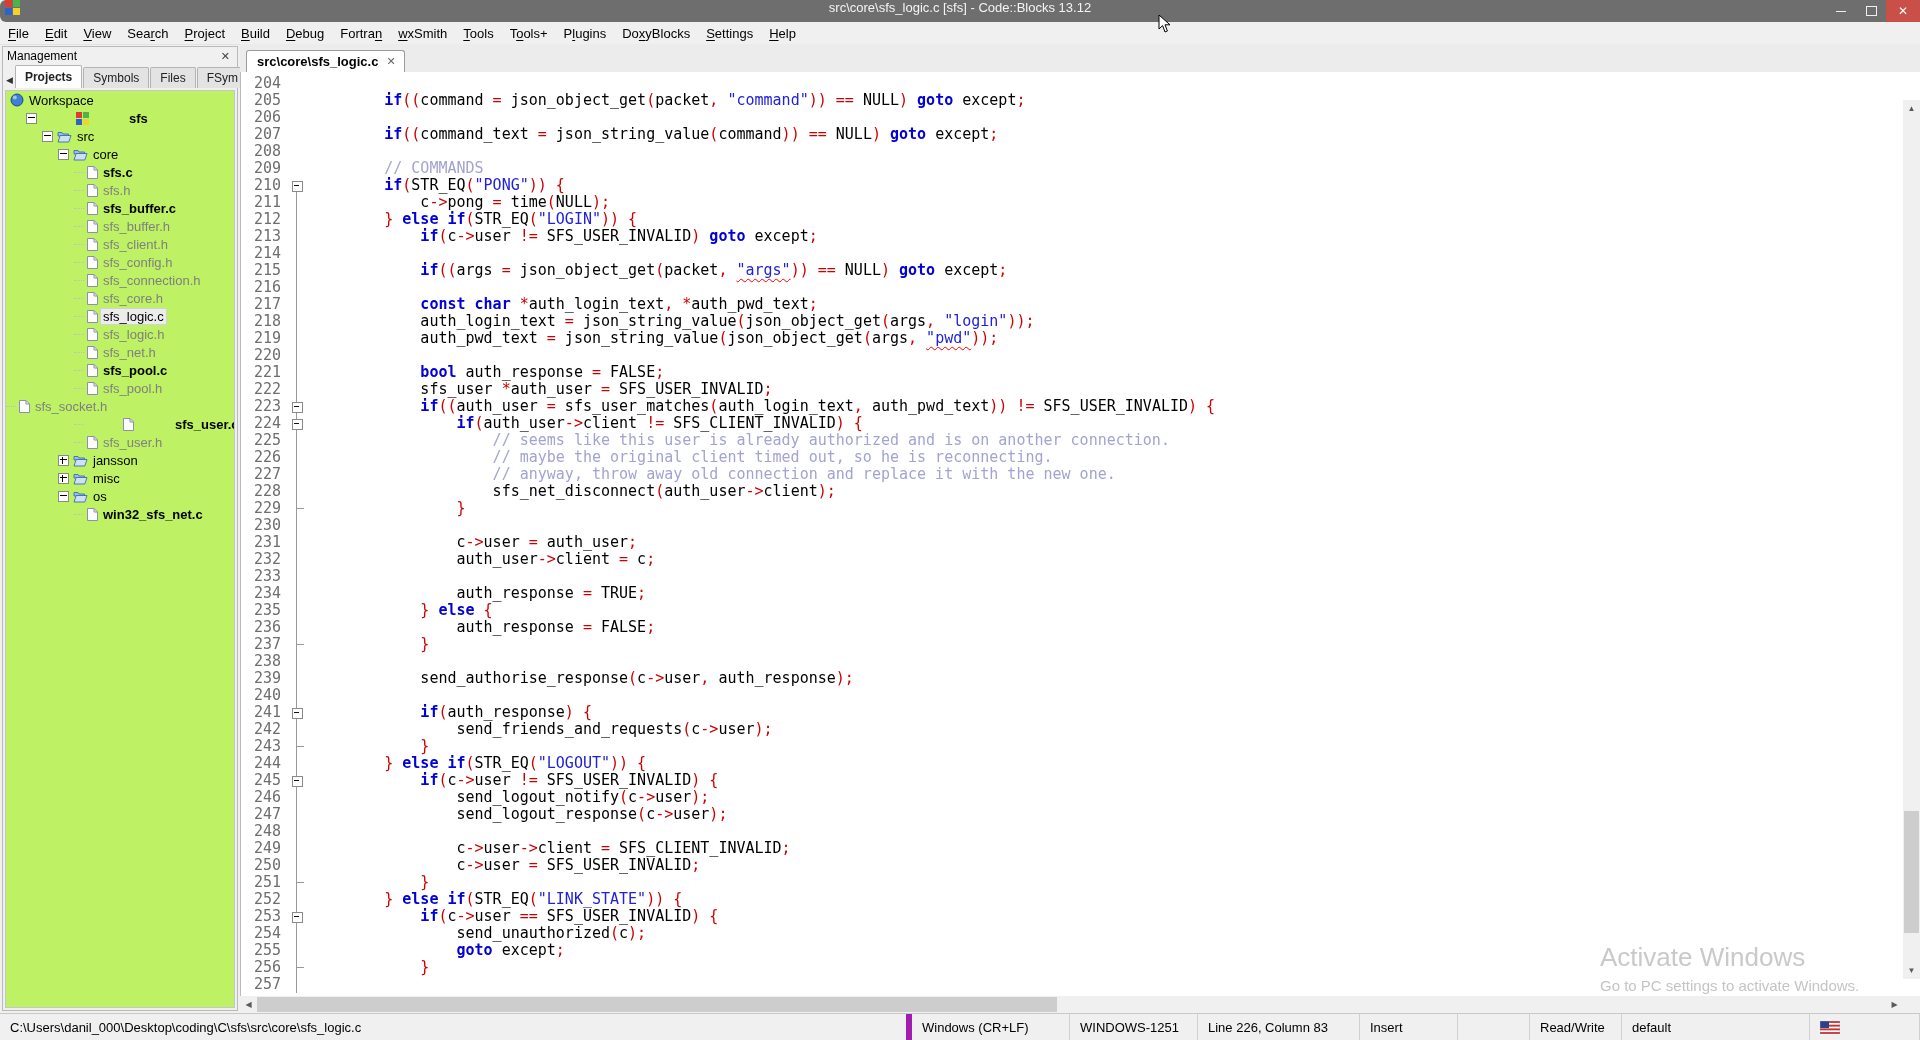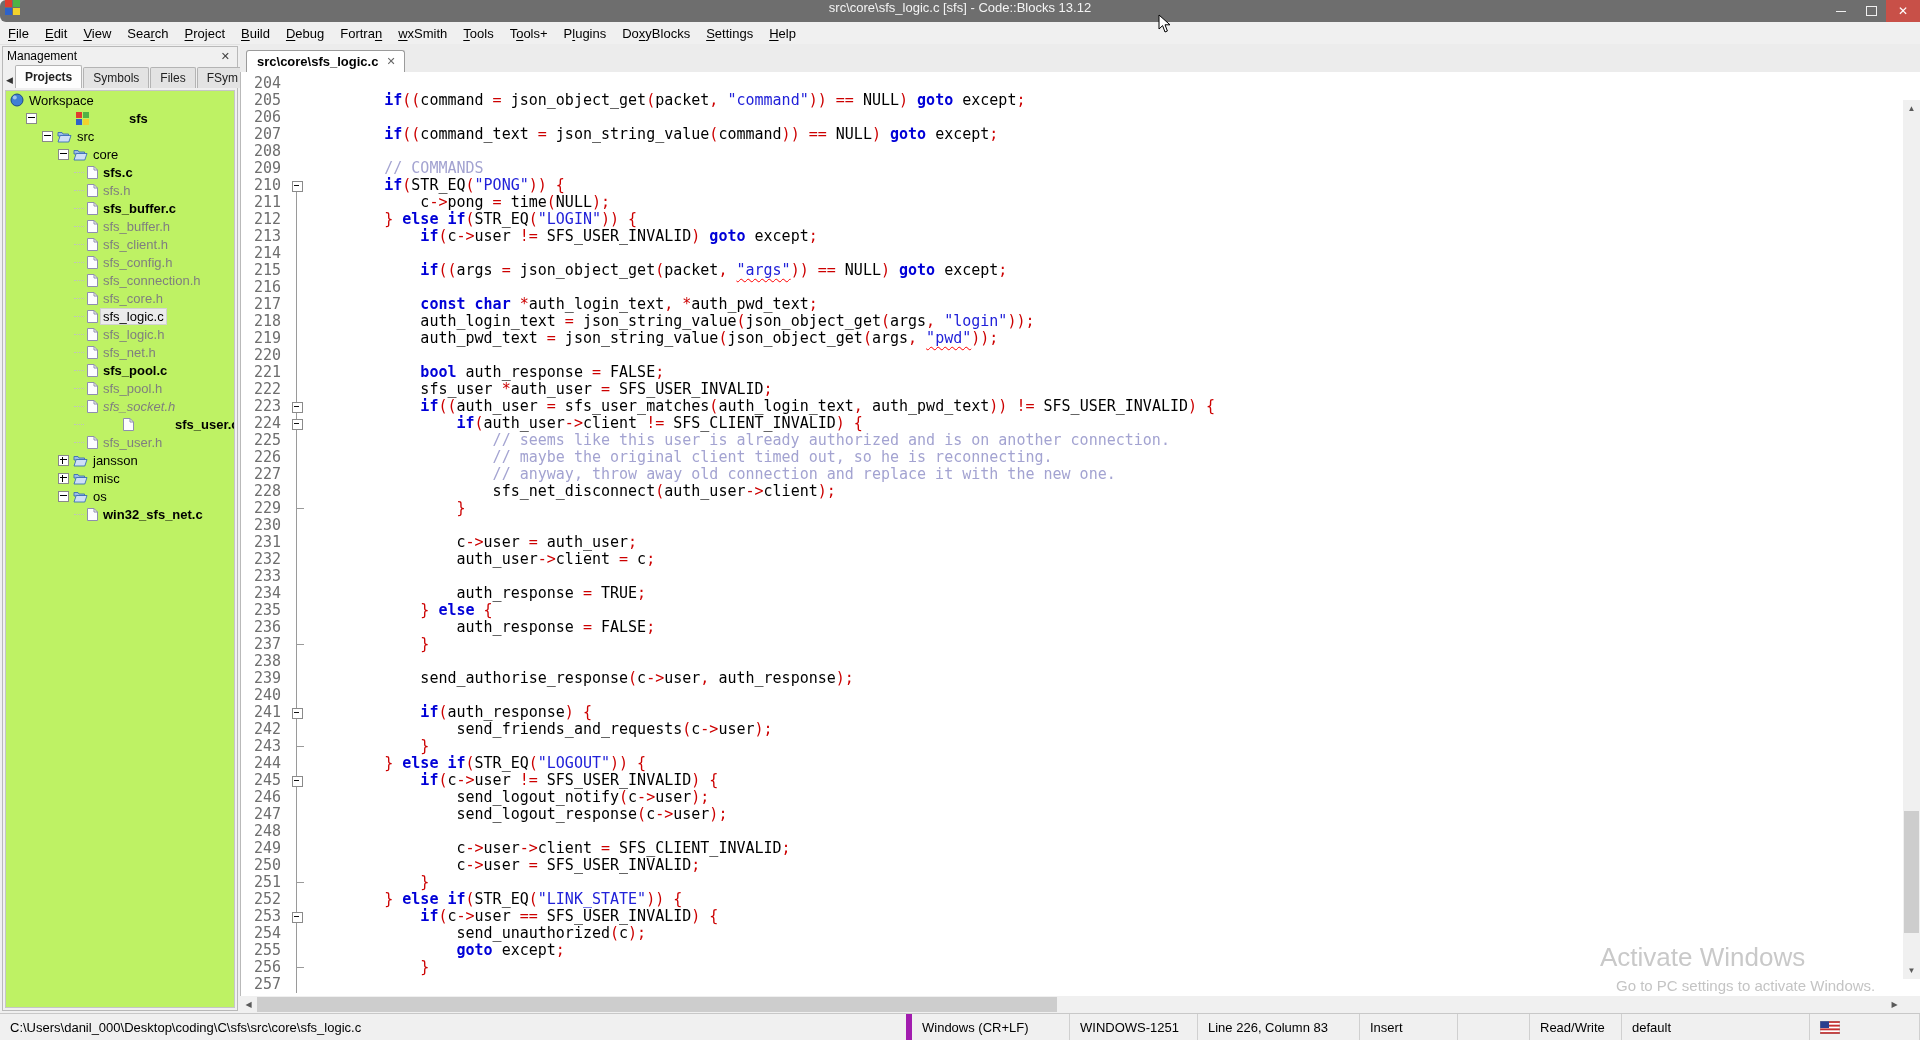--- a/index.html
+++ b/index.html
@@ -83,21 +83,21 @@
   #vthumb{position:absolute;left:1px;width:15px;top:711px;height:122px;background:#cdcdcd;}
   #hthumb{position:absolute;top:1px;height:15px;left:17px;width:800px;background:#cdcdcd;}
   
   #statusbar{position:absolute;left:0;top:1013px;width:1920px;height:27px;background:#f0f0f0;border-top:1px solid #c8c8c8;
              display:flex;align-items:center;font-size:13px;color:#000;}
   .sseg{height:100%;display:flex;align-items:center;padding-left:10px;border-right:1px solid #d0d0d0;box-sizing:border-box;flex:none;overflow:hidden;white-space:nowrap;}
   .sseg.first{flex:1;border-right:6px solid #a21caf;}
   
   #watermark{position:absolute;left:1600px;top:942px;color:#c9c9c9;pointer-events:none;}
   #wm1{font-size:26px;font-weight:normal;}
-  #wm2{font-size:15px;margin-top:4px;color:#c4c4c4;margin-left:16px;}
+  #wm2{font-size:15px;margin-top:4px;color:#c4c4c4;}
   #cursor{position:absolute;left:1158px;top:14px;}
 </style>
 </head>
 <body>
 
 <div id="window">
 
   <div id="titlebar">
     <span id="app-icon">
         <i></i>
@@ -313,21 +313,21 @@
         <div class="trow" style="padding-left: 68px;">
           <span class="exp-spacer"></span>
           <span class="ticon">
             <svg width="11" height="13" viewBox="0 0 11 13">
               <path d="M0.5 0.5 H7 L10.5 4 V12.5 H0.5 Z" fill="#fdfdff" stroke="#8e8eae"></path>
               <path d="M7 0.5 V4 H10.5" fill="none" stroke="#8e8eae"></path>
             </svg>
           </span>
           <span class="tlabel g">sfs_pool.h</span>
         </div>
-        <div class="trow" style="padding-left: 68px; font-style: italic;">
+        <div class="trow" style="">
           <span class="exp-spacer"></span>
           <span class="ticon">
             <svg width="11" height="13" viewBox="0 0 11 13">
               <path d="M0.5 0.5 H7 L10.5 4 V12.5 H0.5 Z" fill="#fdfdff" stroke="#8e8eae"></path>
               <path d="M7 0.5 V4 H10.5" fill="none" stroke="#8e8eae"></path>
             </svg>
           </span>
           <span class="tlabel g">sfs_socket.h</span>
         </div>
         <div class="trow" style="padding-left: 68px; gap: 36px;">

